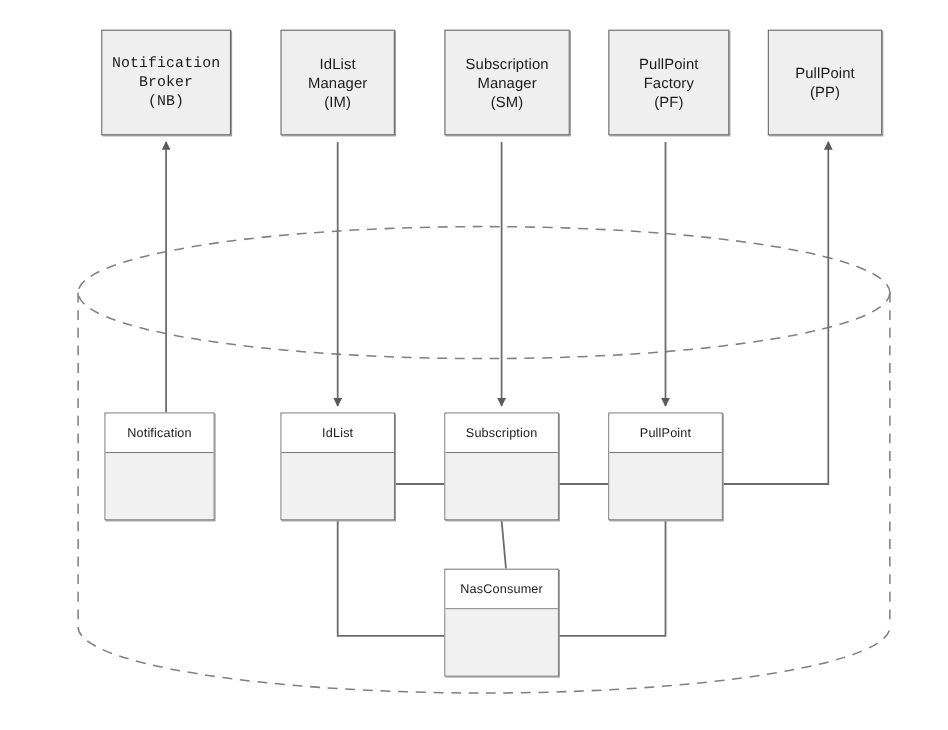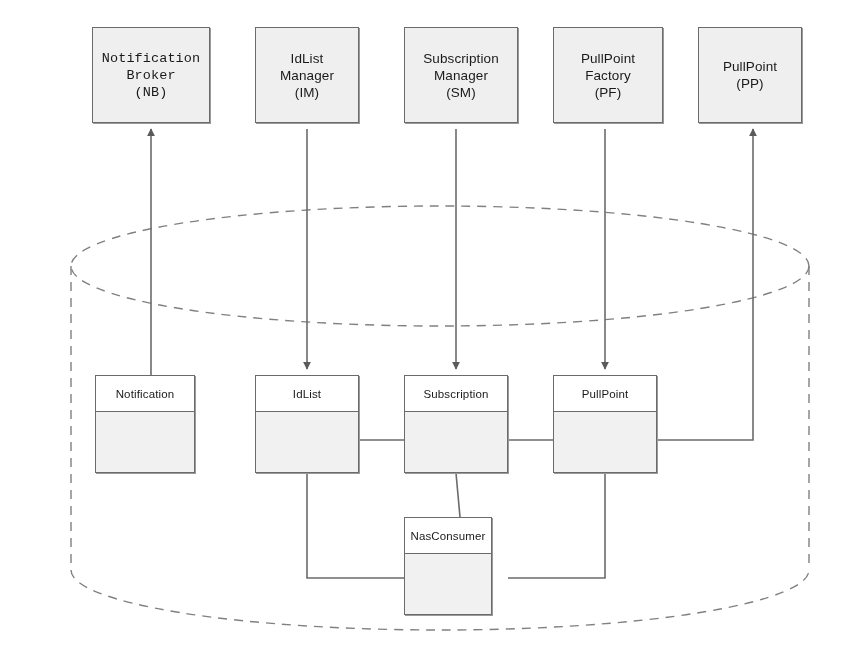--- a/index.html
+++ b/index.html
@@ -169,20 +169,20 @@
     <div class="inst-body"></div>
   </div>
 
   <div class="inst-box" style="left:553px; top:375px; width:104px; height:98px;">
     <div class="inst-head">
       <span>PullPoint</span>
     </div>
     <div class="inst-body"></div>
   </div>
 
-  <div class="inst-box" style="left:404px; top:517px; width:88px; height:98px;">
+  <div class="inst-box" style="left:404px; top:517px; width:104px; height:98px;">
     <div class="inst-head">
       <span>NasConsumer</span>
     </div>
     <div class="inst-body"></div>
   </div>
 
 </div>
 
 </body></html>

